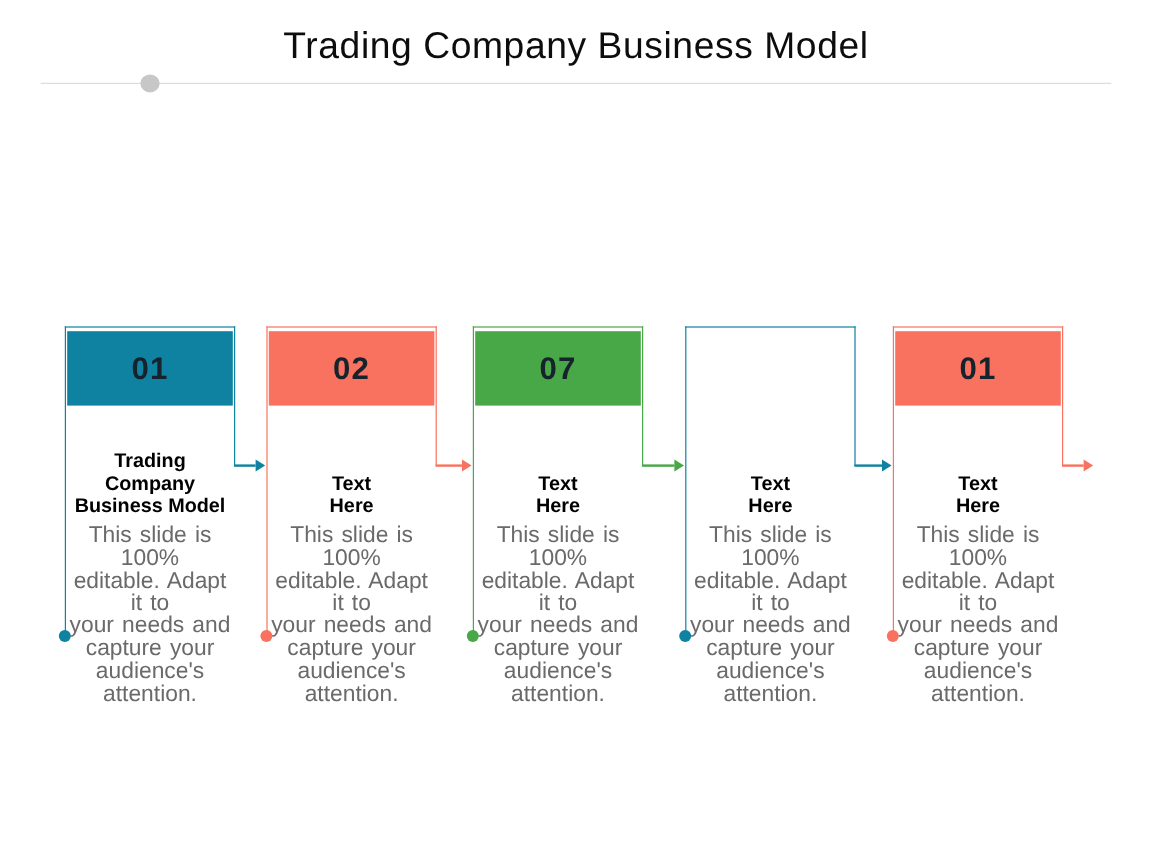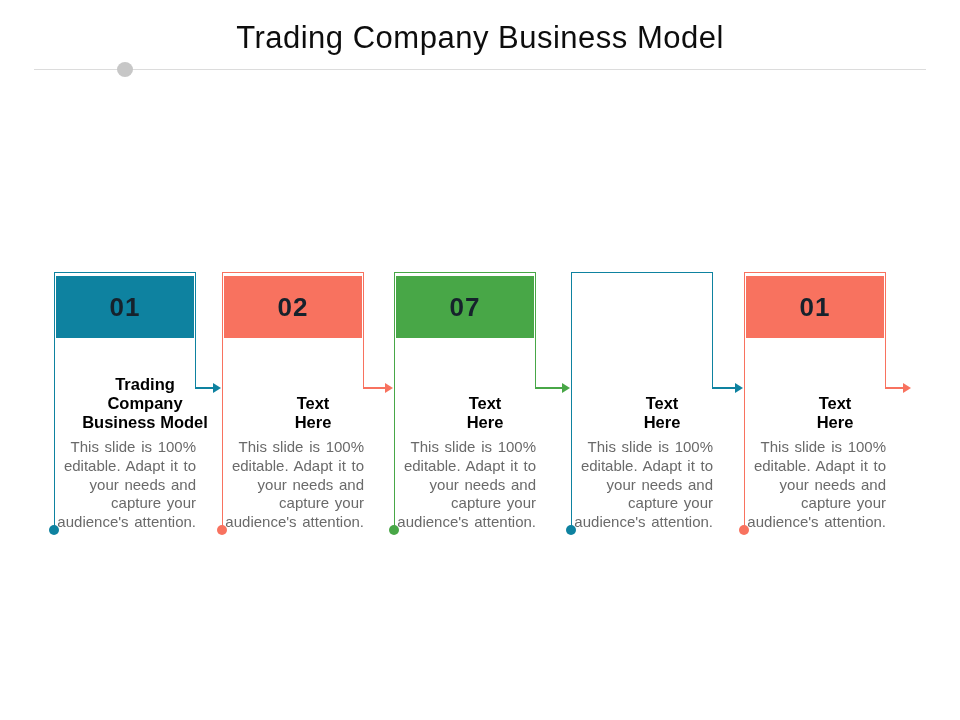--- a/index.html
+++ b/index.html
@@ -103,28 +103,27 @@
     display: flex;
     flex-direction: column;
     justify-content: flex-end;
     align-items: center;
     text-align: center;
     font-size: 16.5px;
     font-weight: bold;
     line-height: 19px;
     color: var(--heading-color, #000000);
     white-space: pre-line;
-    margin-left: 20px;
   }
   .body-text {
     position: absolute;
     left: 0; top: 166px;
     width: 142px;
-    text-align: right;
-    font-size: 15px;
+    text-align: center;
+    font-size: 19px;
     line-height: 18.8px;
     color: var(--body-color, #6a6a6a);
     word-spacing: 1.5px;
     white-space: pre-line;
   }
   .dot {
     position: absolute;
     left: -5px; top: 253px;
     width: 10px; height: 10px;
     border-radius: 50%;

